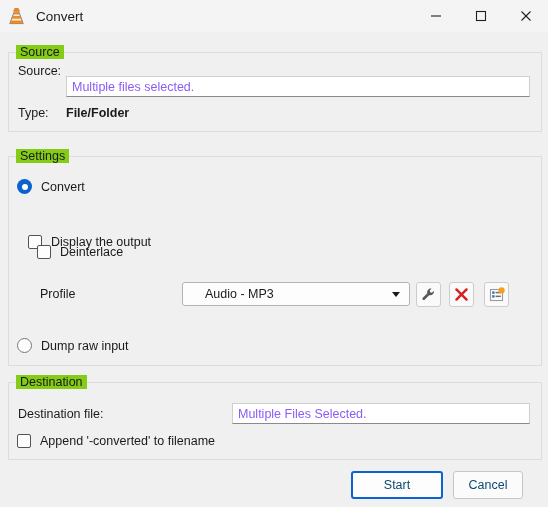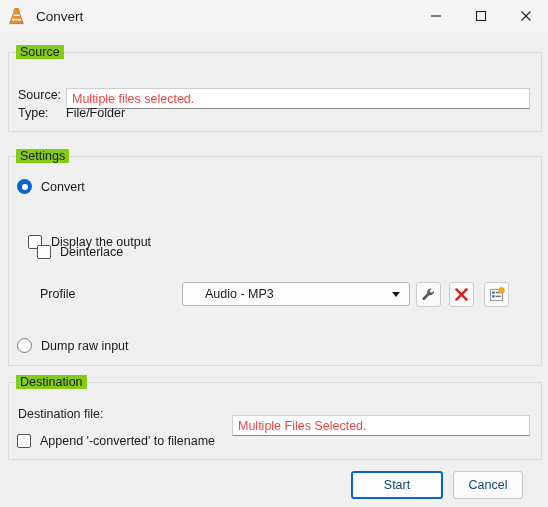--- a/index.html
+++ b/index.html
@@ -74,24 +74,23 @@
   .field {
     position: absolute;
     background: #ffffff;
     border: 1px solid #cfcfcf;
     border-bottom-color: #8a8a8a;
     box-sizing: border-box;
     display: flex;
     align-items: center;
     padding-left: 5px;
     font-size: 12.5px;
-    color: #ef4444;
+    color: #8b5cf6;
     overflow: hidden;
     white-space: nowrap;
-    margin-top: 12px;
   }
 
   
   .radio-row {
     position: absolute;
     display: flex;
     align-items: center;
   }
   .radio {
     width: 15px; height: 15px;
@@ -214,24 +213,24 @@
           <line x1="1.5" y1="1.5" x2="10.5" y2="10.5" stroke="currentColor" stroke-width="1.1"></line>
           <line x1="10.5" y1="1.5" x2="1.5" y2="10.5" stroke="currentColor" stroke-width="1.1"></line>
         </svg>
     </div>
   </div>
 </div>
 
 <div class="group" style="left:8px; top:52px; width:532px; height:78px;">
   <div class="group-title">Source</div>
 </div>
-<div class="lbl" style="left:18px; top:88px;">Source:</div>
+<div class="lbl" style="left:18px; top:64px;">Source:</div>
 <div class="field" style="left:66px; top:76px; width:464px; height:21px;">Multiple files selected.</div>
 <div class="lbl" style="left:18px; top:106px;">Type:</div>
-<div class="lbl" style="left:66px; top:106px;">File/Folder</div>
+<div class="lbl" style="left:66px; top:106px;font-weight:bold;">File/Folder</div>
 
 <div class="group" style="left:8px; top:156px; width:532px; height:208px;">
   <div class="group-title">Settings</div>
 </div>
 
 <div class="radio-row" style="left:17px; top:179px;">
   <span class="radio on"></span>
   <span class="radio-label">Convert</span>
 </div>
 

